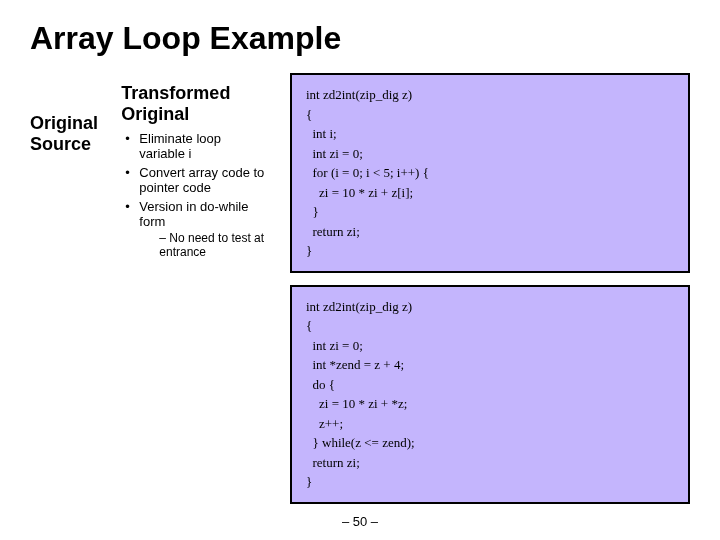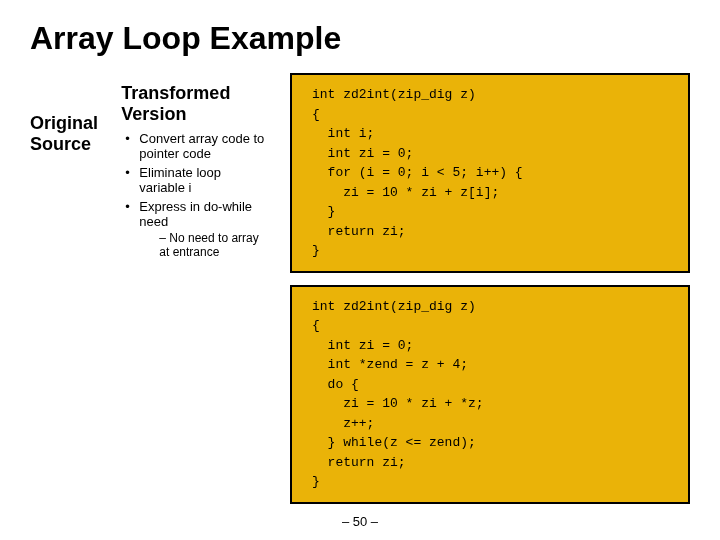--- a/index.html
+++ b/index.html
@@ -48,25 +48,25 @@
 
     .section-label {
       font-size: 18px;
       font-weight: bold;
       color: #000000;
       margin-bottom: 8px;
     }
 
     .code-box {
       border: 2px solid #000000;
-      padding: 10px 20px;
-      font-family: Liberation Mono, monospace;
+      padding: 10px 14px;
+      font-family: Liberation Serif, serif;
       font-size: 13px;
       line-height: 1.5;
-      background: #eab308;
+      background: #c4b5fd;
       white-space: pre;
     }
 
     .left-top {
       padding-top: 40px;
     }
 
     .left-bottom {
       padding-top: 10px;
     }
@@ -119,31 +119,31 @@
   <div class="slide-title">Array Loop Example</div>
 
   <div class="content-area">
 
     <div class="left-panel">
       <div class="left-top">
         <div class="section-label">Original Source</div>
       </div>
 
       <div class="left-bottom">
-        <div class="transformed-label">Transformed Version</div>
+        <div class="transformed-label">Transformed Original</div>
         <ul class="bullet-list">
+          <li>
+            <span>Eliminate loop variable i</span>
+          </li>
           <li>
             <span>Convert array code to pointer code</span>
           </li>
           <li>
-            <span>Eliminate loop variable i</span>
-          </li>
-          <li>
-            <span>Express in do-while need</span>
-            <div class="sub-bullet">– No need to array at entrance</div>
+            <span>Version in do-while form</span>
+            <div class="sub-bullet">– No need to test at entrance</div>
           </li>
         </ul>
       </div>
     </div>
 
     <div class="right-panel">
 
       <div class="code-box">int zd2int(zip_dig z)
 {
   int i;

